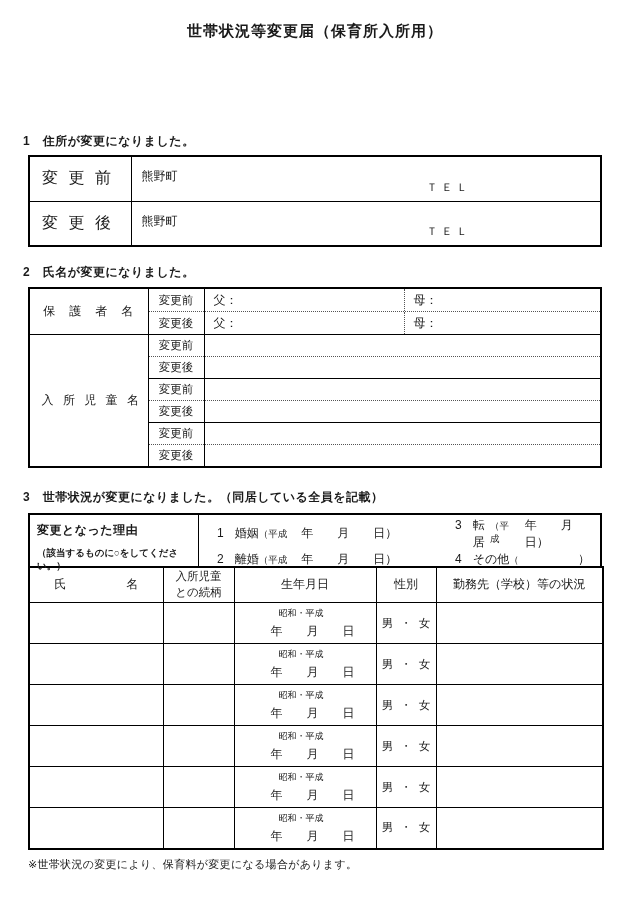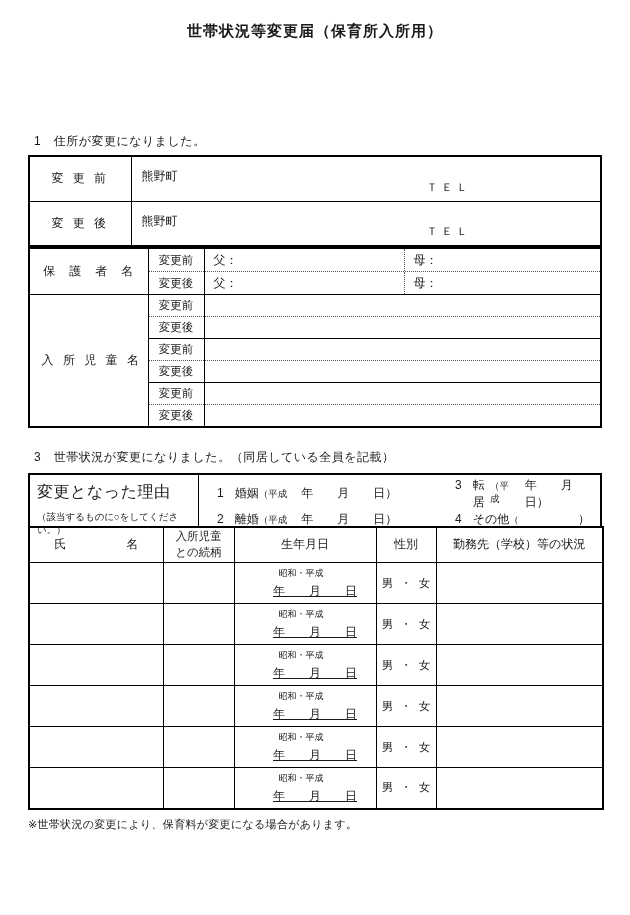--- a/index.html
+++ b/index.html
@@ -9,31 +9,31 @@
     font-family:"Liberation Sans","DejaVu Sans",sans-serif;
     -webkit-font-smoothing:antialiased;
   }
   .page { position:relative; width:630px; height:915px; overflow:hidden; }
 
   .title {
     margin:0; padding-top:22px; text-align:center;
     font-size:15px; font-weight:bold; letter-spacing:1px;
   }
 
-  .sec-heading { font-size:12px; margin-left:34px; letter-spacing:0.5px; }
+  .sec-heading { font-size:12px; margin-left:23px; letter-spacing:0.5px;font-weight:bold; }
   .sec-heading.h1 { margin-top:92px; margin-bottom:5px; }
   .sec-heading.h2 { margin-top:17px; margin-bottom:6px; }
   .sec-heading.h3 { margin-top:21px; margin-bottom:7px; }
 
   table { border-collapse:collapse; table-layout:fixed; margin-left:28px; }
 
   
   .t1 { width:574px; border:2px solid #000; }
   .t1 td { border:1px solid #000; height:45px; padding:0; }
-  .t1 .t1-label { width:102px; text-align:center; font-size:12px; letter-spacing:3px; }
+  .t1 .t1-label { width:102px; font-size:16px; letter-spacing:3px;padding-left:12px; }
   .t1 .t1-content { position:relative; font-size:12px; vertical-align:top; }
   .t1 .town { position:absolute; left:10px; top:11px; }
   .t1 .tel { position:absolute; left:295px; bottom:6px; font-size:11px; letter-spacing:4px;margin-top:34px; }
 
   
   .t2 { width:574px; border:2px solid #000; font-size:12px; }
   .t2 td { border:1px solid #000; height:22px; padding:0; }
   .t2 .lbl { width:119px; text-align:center; letter-spacing:1px; }
   .t2 .sub { width:56px; text-align:center; font-size:11.5px; }
   .t2 .sub2 { letter-spacing:3px;padding-left:6px; }
@@ -43,40 +43,40 @@
   .t2 .pf { width:199px; padding-left:9px; }
   .t2 .pm { flex:1; align-self:stretch; display:flex; align-items:center;
             border-left:1px dotted #555; padding-left:9px; }
 
   
   .reasonbox {
     width:574px; margin-left:28px; border:2px solid #000; border-bottom:none;
     display:flex; font-size:12px; height:53px;
   }
   .reason-left { width:169px; border-right:1px solid #000; padding:7px 2px 0 7px; }
-  .reason-main { font-size:16px; margin-bottom:8px; letter-spacing:0.5px; }
-  .reason-sub { font-size:9.5px; }
+  .reason-main { font-size:12px; margin-bottom:8px; letter-spacing:0.5px;font-weight:bold; }
+  .reason-sub { font-size:9.5px;font-weight:bold; }
   .reason-right { flex:1; display:flex; flex-direction:column; justify-content:space-evenly; padding:2px 6px 2px 0; }
   .r-line { display:flex; align-items:center; }
   .r-item { display:flex; align-items:baseline; padding-left:18px; }
   .r-item.first { width:238px; }
   .r-item.second { flex:1; }
   .r-num { margin-right:11px; }
   .r-era { font-size:9.5px; }
   .r-ymd { margin-left:14px; }
   .r-item.grow .r-ymd { margin-left:auto; margin-right:4px; }
 
   .t3 { width:574px; border:2px solid #000; font-size:12px; }
   .t3 th, .t3 td { border:1px solid #000; padding:0; }
   .t3 th { font-weight:normal; height:36px; text-align:center; font-size:12px; }
   .t3 th .rel { font-size:11.5px; line-height:1.35;font-family:Liberation Serif, serif; }
   .t3 tr.member { height:41px; }
   .t3 td.birth { vertical-align:top;padding-left:36px; }
   .t3 .era { font-size:9px; padding:4px 0 0 8px; }
-  .t3 .date { font-size:12px; text-align:center; padding-right:16px; margin-top:3px;text-decoration:underline; }
+  .t3 .date { font-size:12px; text-align:left; padding-right:16px; margin-top:3px; }
   .t3 td.gender { text-align:center; font-size:11.5px;font-family:Liberation Mono, monospace; }
 
   .footnote { font-size:11px; margin:7px 0 0 28px; letter-spacing:0.3px; }
 </style>
 </head>
 <body>
 
 <div class="page">
 
   <h1 class="title">世帯状況等変更届（保育所入所用）</h1>
@@ -95,20 +95,21 @@
     <tr>
       <td class="t1-label">変 更 後</td>
       <td class="t1-content">
         <span class="town">熊野町</span>
         <span class="tel">ＴＥＬ</span>
       </td>
     </tr>
   </tbody>
     </table>
 
+  <div class="sec-heading h2">2　氏名が変更になりました。</div>
 
   <table class="t2">
     <tbody>
         <tr class="pairA">
       <td class="lbl" rowspan="2">保　護　者　名</td>
       <td class="sub">変更前</td>
       <td>
         <div class="pflex">
           <span class="pf">父：</span>
           <span class="pm">母：</span>

